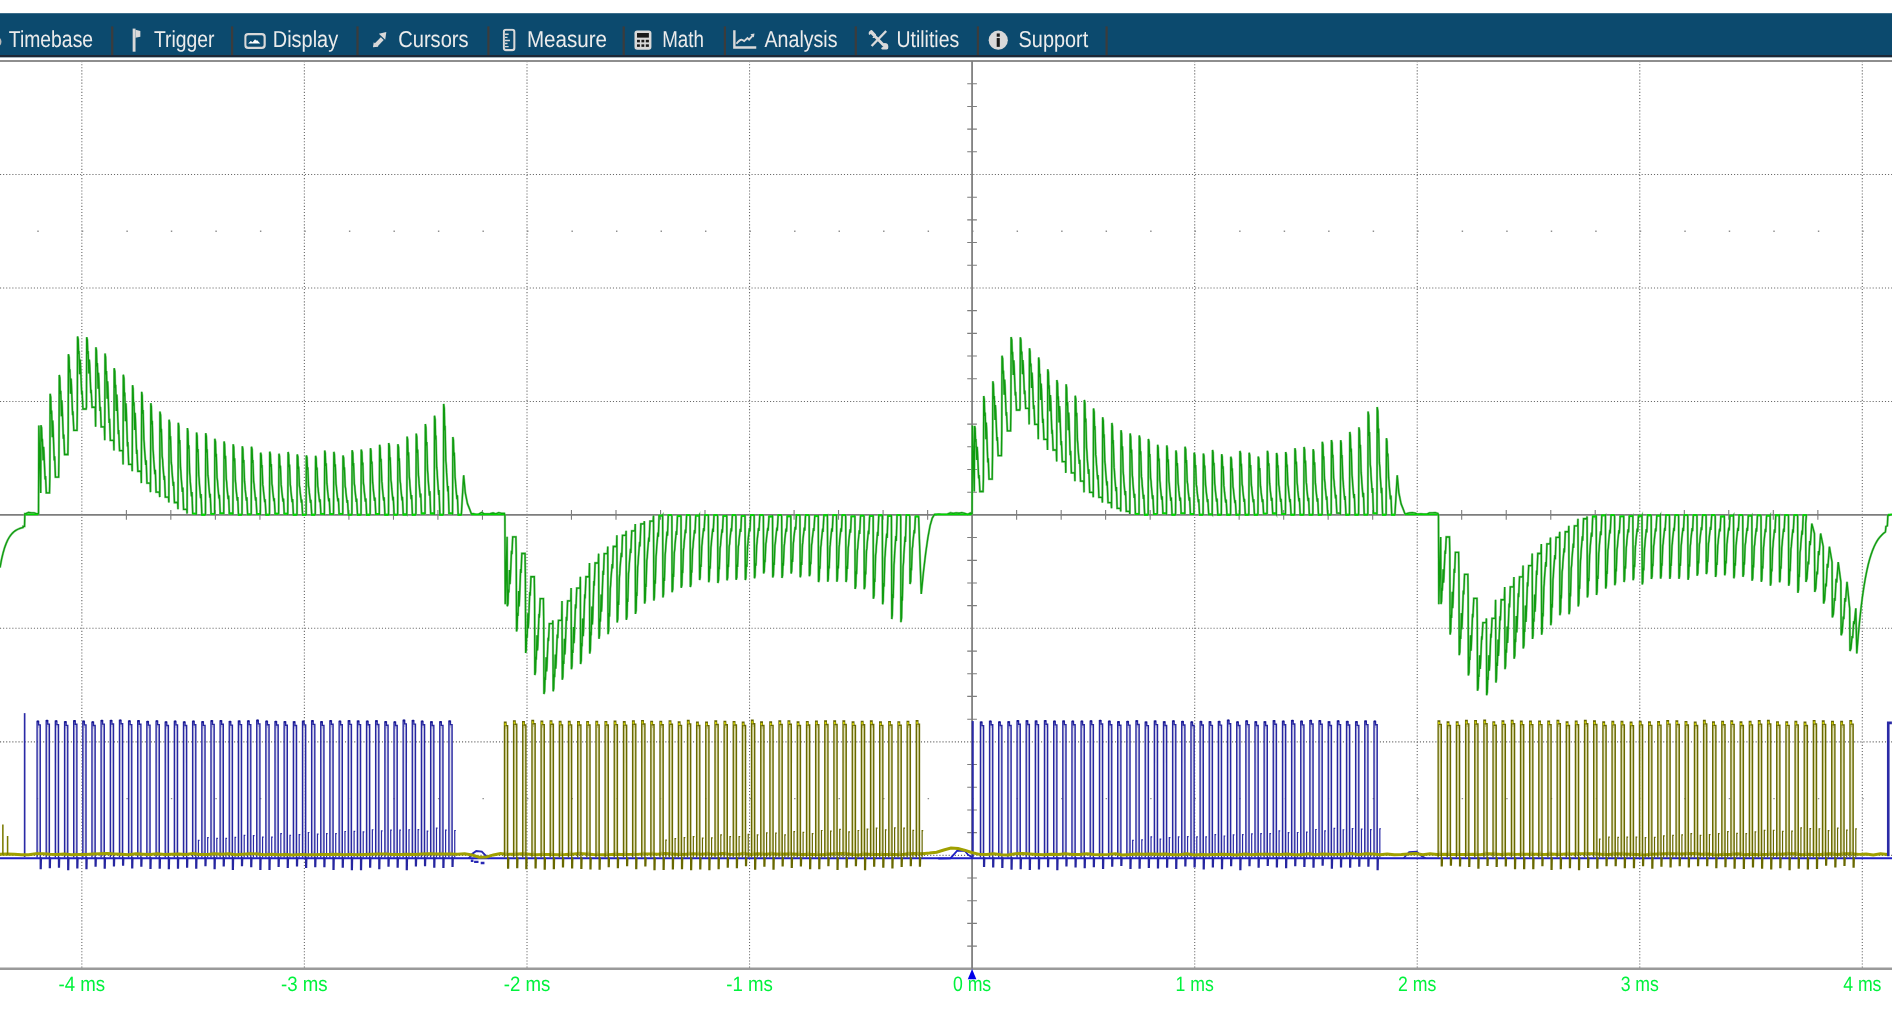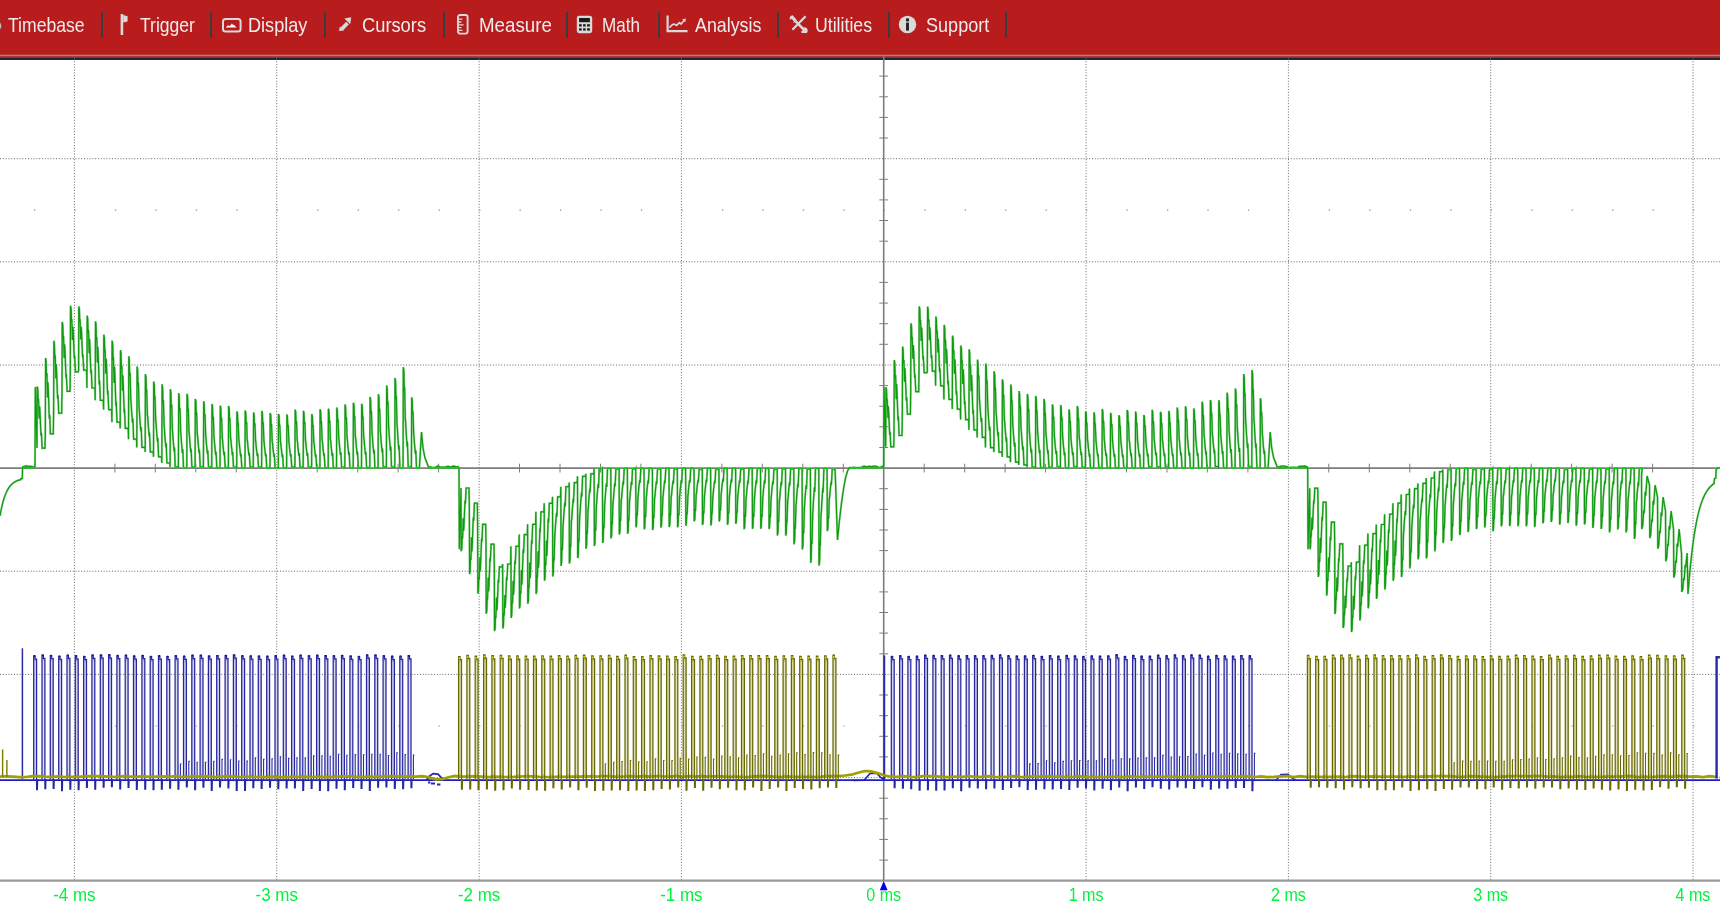--- a/index.html
+++ b/index.html
@@ -1,15 +1,15 @@
 <!DOCTYPE html>
 <html><head><meta charset="utf-8"><style>
 *{margin:0;padding:0;box-sizing:border-box}
 html,body{width:1720px;height:924px;overflow:hidden;background:#fff;font-family:"Liberation Sans",sans-serif}
-#bar{position:absolute;left:0;top:0;width:1720px;height:60px;background:#b91c1c;border-bottom:2px solid #1d2836}
+#bar{position:absolute;left:0;top:12px;width:1720px;height:40px;background:#0c4a6e;border-bottom:2px solid #1d2836}
 #bar span{position:absolute;top:0;height:48px;line-height:49px;font-size:21px;color:#ececec;white-space:pre}
 #bar i{position:absolute;top:12px;width:2px;height:26px;background:#3c3c3c}
 #bar svg{position:absolute}
 #plot{position:absolute;left:0;top:0}
 </style></head>
 <body>
 <div id="bar">
     <span style="left:8.4px;transform:scaleX(0.838);transform-origin:0 50%">Timebase</span>
     <svg style="left:120.0px;top:13px" width="12" height="23" viewBox="0 0 12 23">
       <rect x="0.6" y="1" width="2.6" height="21" fill="#d9d9d9"></rect>

